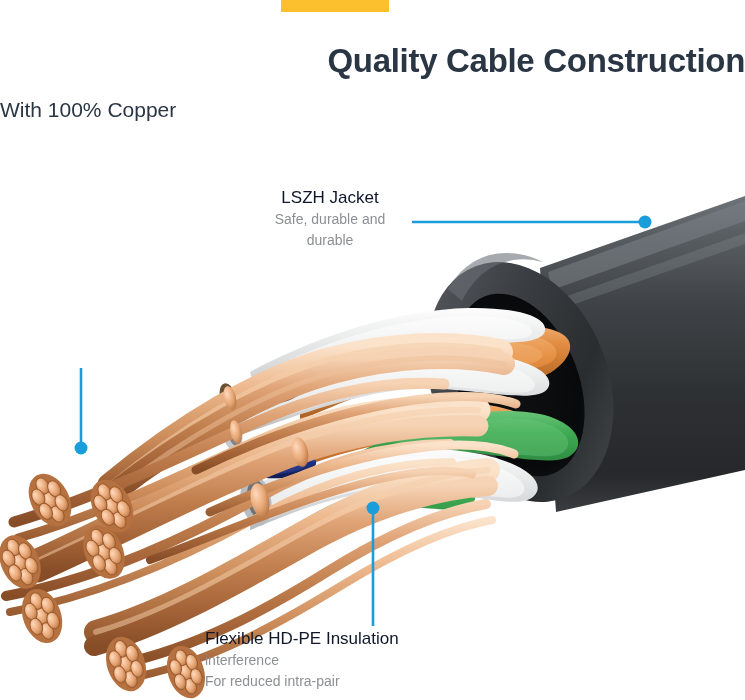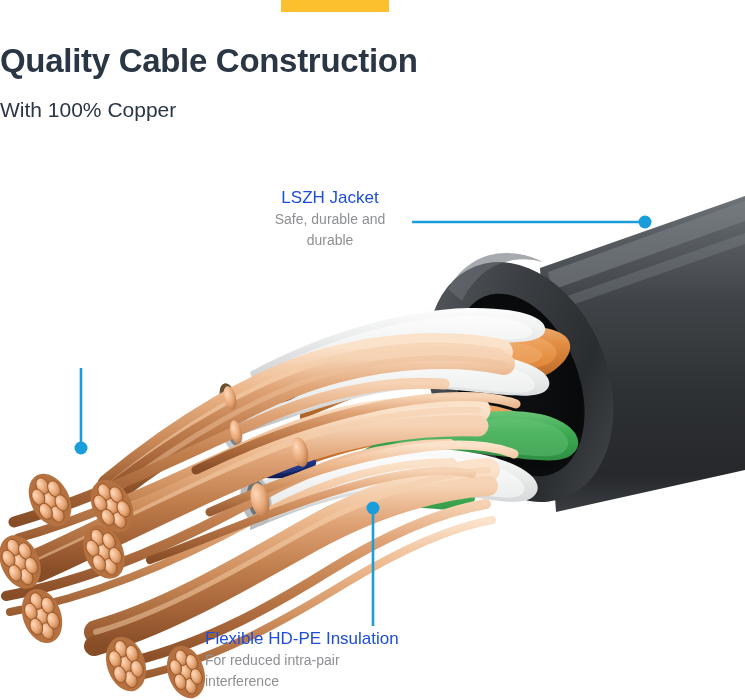--- a/index.html
+++ b/index.html
@@ -15,37 +15,37 @@
 
   
   .accent-bar{
     position:absolute;left:281px;top:0;width:108px;height:12px;
     background:#fcc02e;
   }
 
   
   .page-title{
     position:absolute;left:0;top:41px;width:745px;
-    text-align:left;
+    text-align:right;
     font-size:33px;font-weight:bold;letter-spacing:-0.3px;
     color:#2b3645;
     line-height:40px;
   }
   .page-subtitle{
     position:absolute;left:0;top:96px;width:745px;
     text-align:left;
     font-size:21px;font-weight:normal;
     color:#2b3645;
     line-height:28px;
   }
 
   
   .callout{position:absolute;}
   .callout .c-title{
-    font-size:17px;font-weight:normal;color:#1d4ed8;line-height:22px;
+    font-size:17px;font-weight:normal;color:#0f172a;line-height:22px;
   }
   .callout .c-sub{
     font-size:14px;font-weight:normal;color:#8d8f92;line-height:21px;
   }
 
   #callout-lszh{left:180px;top:187px;width:300px;text-align:center;}
   #callout-copper{left:0px;top:310px;width:176px;text-align:center;}
   #callout-insulation{left:205px;top:628px;width:353px;}
 
   
@@ -362,17 +362,17 @@
 
   <div class="callout" id="callout-lszh">
     <div class="c-title">LSZH Jacket</div>
     <div class="c-sub">Safe, durable and</div>
     <div class="c-sub">durable</div>
   </div>
 
 
   <div class="callout" id="callout-insulation">
     <div class="c-title">Flexible HD-PE Insulation</div>
+    <div class="c-sub">interference</div>
     <div class="c-sub">For reduced intra-pair</div>
-    <div class="c-sub">interference</div>
   </div>
 
 </div>
 
 </body></html>

